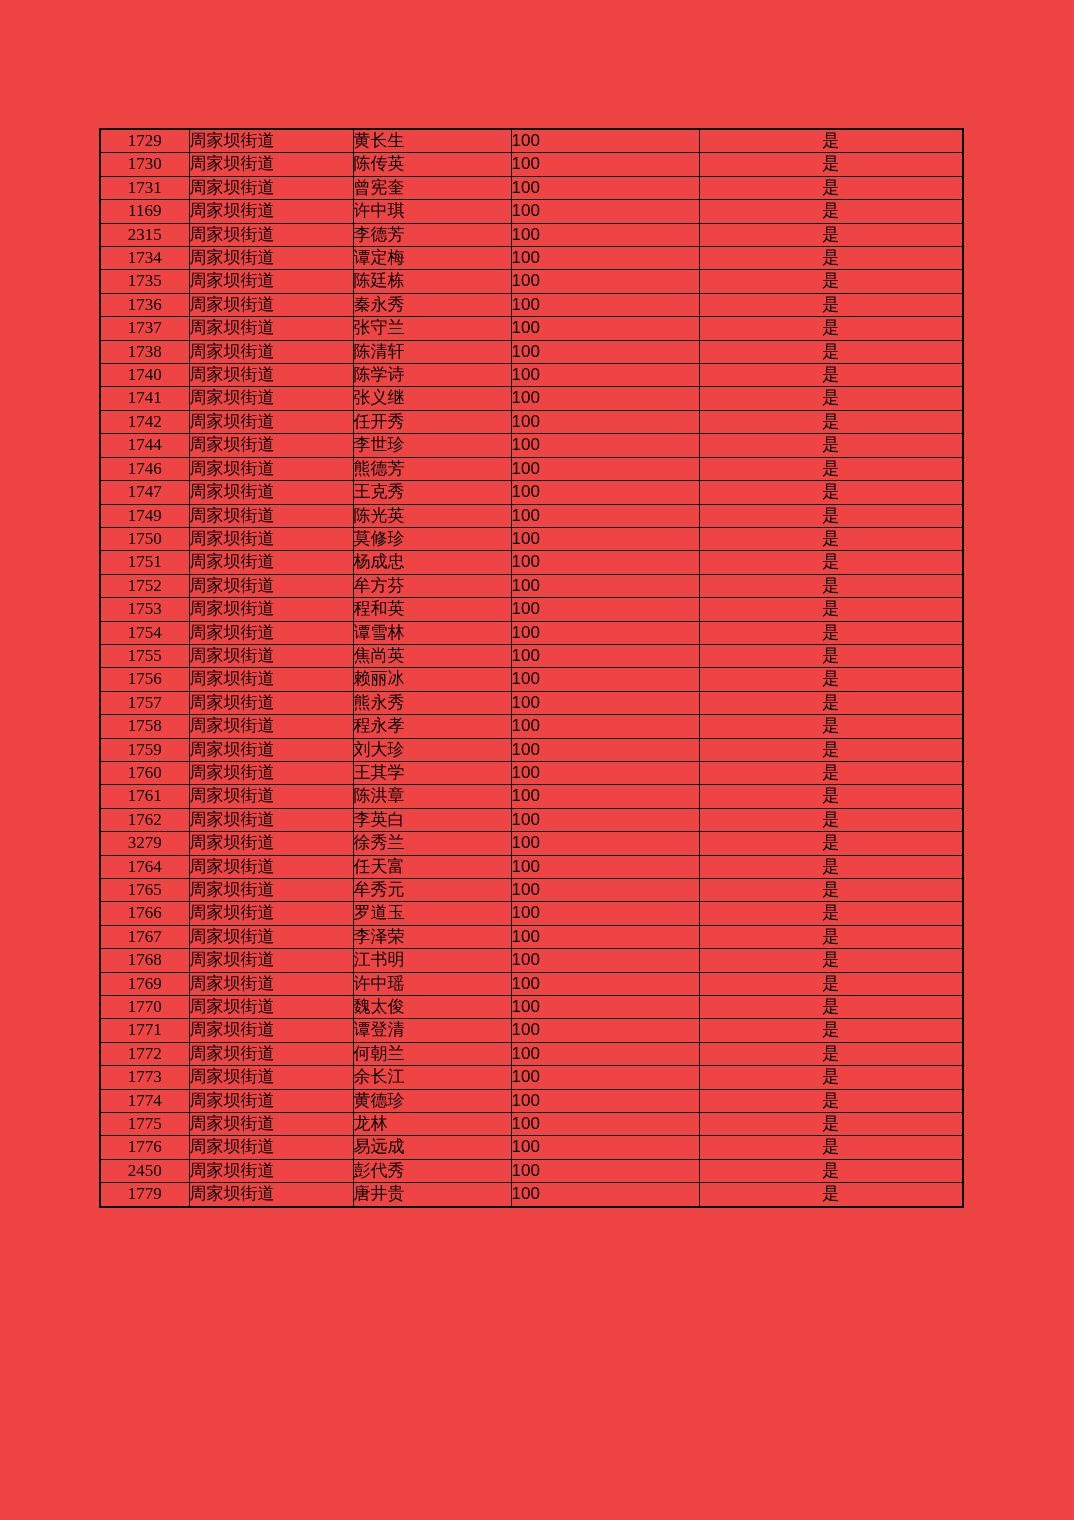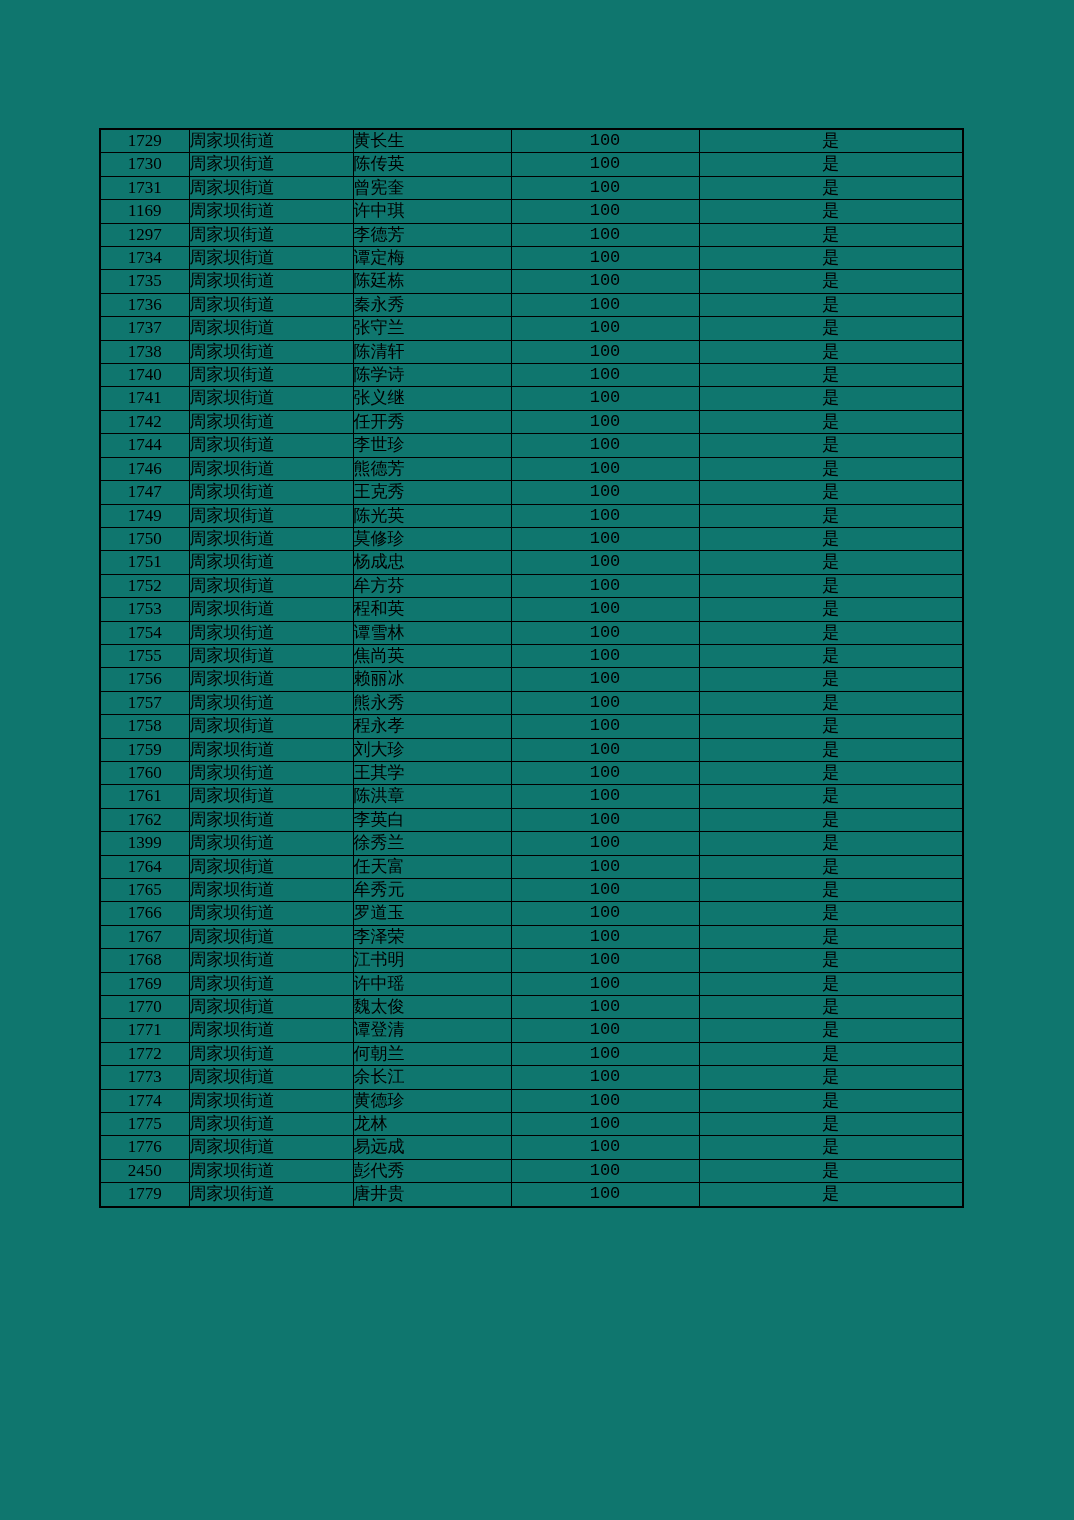--- a/index.html
+++ b/index.html
@@ -13,21 +13,21 @@
     position: relative;
     font-family: "Liberation Serif", "DejaVu Serif", serif;
     color: #000000;
   }
   .page {
     position: absolute;
     left: 0;
     top: 0;
     width: 1074px;
     height: 1520px;
-    background: #0f766e;
+    background: #ef4444;
     overflow: hidden;
   }
   table.data-table {
     position: absolute;
     left: 99px;
     top: 128px;
     border-collapse: collapse;
     table-layout: fixed;
     width: 863px;
     border: 2px solid #000000;
@@ -45,23 +45,23 @@
   td.col-index {
     text-align: center;
     font-family: "Liberation Serif", "DejaVu Serif", serif;
   }
   td.col-street, td.col-name {
     text-align: left;
     padding-left: 4px;
     font-family: "Liberation Serif", "DejaVu Serif", serif;
   }
   td.col-score {
-    text-align: center;
+    text-align: left;
     padding-left: 5px;
-    font-family: Liberation Mono, monospace;
+    font-family: Liberation Sans, sans-serif;
     font-size: 16px;
   }
   td.col-flag {
     text-align: center;
     font-family: "Liberation Serif", "DejaVu Serif", serif;
   }
 </style>
 </head>
 <body>
 
@@ -97,21 +97,21 @@
           <td class="col-flag">是</td>
         </tr>
         <tr>
           <td class="col-index">1169</td>
           <td class="col-street">周家坝街道</td>
           <td class="col-name">许中琪</td>
           <td class="col-score">100</td>
           <td class="col-flag">是</td>
         </tr>
         <tr>
-          <td class="col-index">1297</td>
+          <td class="col-index">2315</td>
           <td class="col-street">周家坝街道</td>
           <td class="col-name">李德芳</td>
           <td class="col-score">100</td>
           <td class="col-flag">是</td>
         </tr>
         <tr>
           <td class="col-index">1734</td>
           <td class="col-street">周家坝街道</td>
           <td class="col-name">谭定梅</td>
           <td class="col-score">100</td>
@@ -279,21 +279,21 @@
           <td class="col-flag">是</td>
         </tr>
         <tr>
           <td class="col-index">1762</td>
           <td class="col-street">周家坝街道</td>
           <td class="col-name">李英白</td>
           <td class="col-score">100</td>
           <td class="col-flag">是</td>
         </tr>
         <tr>
-          <td class="col-index">1399</td>
+          <td class="col-index">3279</td>
           <td class="col-street">周家坝街道</td>
           <td class="col-name">徐秀兰</td>
           <td class="col-score">100</td>
           <td class="col-flag">是</td>
         </tr>
         <tr>
           <td class="col-index">1764</td>
           <td class="col-street">周家坝街道</td>
           <td class="col-name">任天富</td>
           <td class="col-score">100</td>

